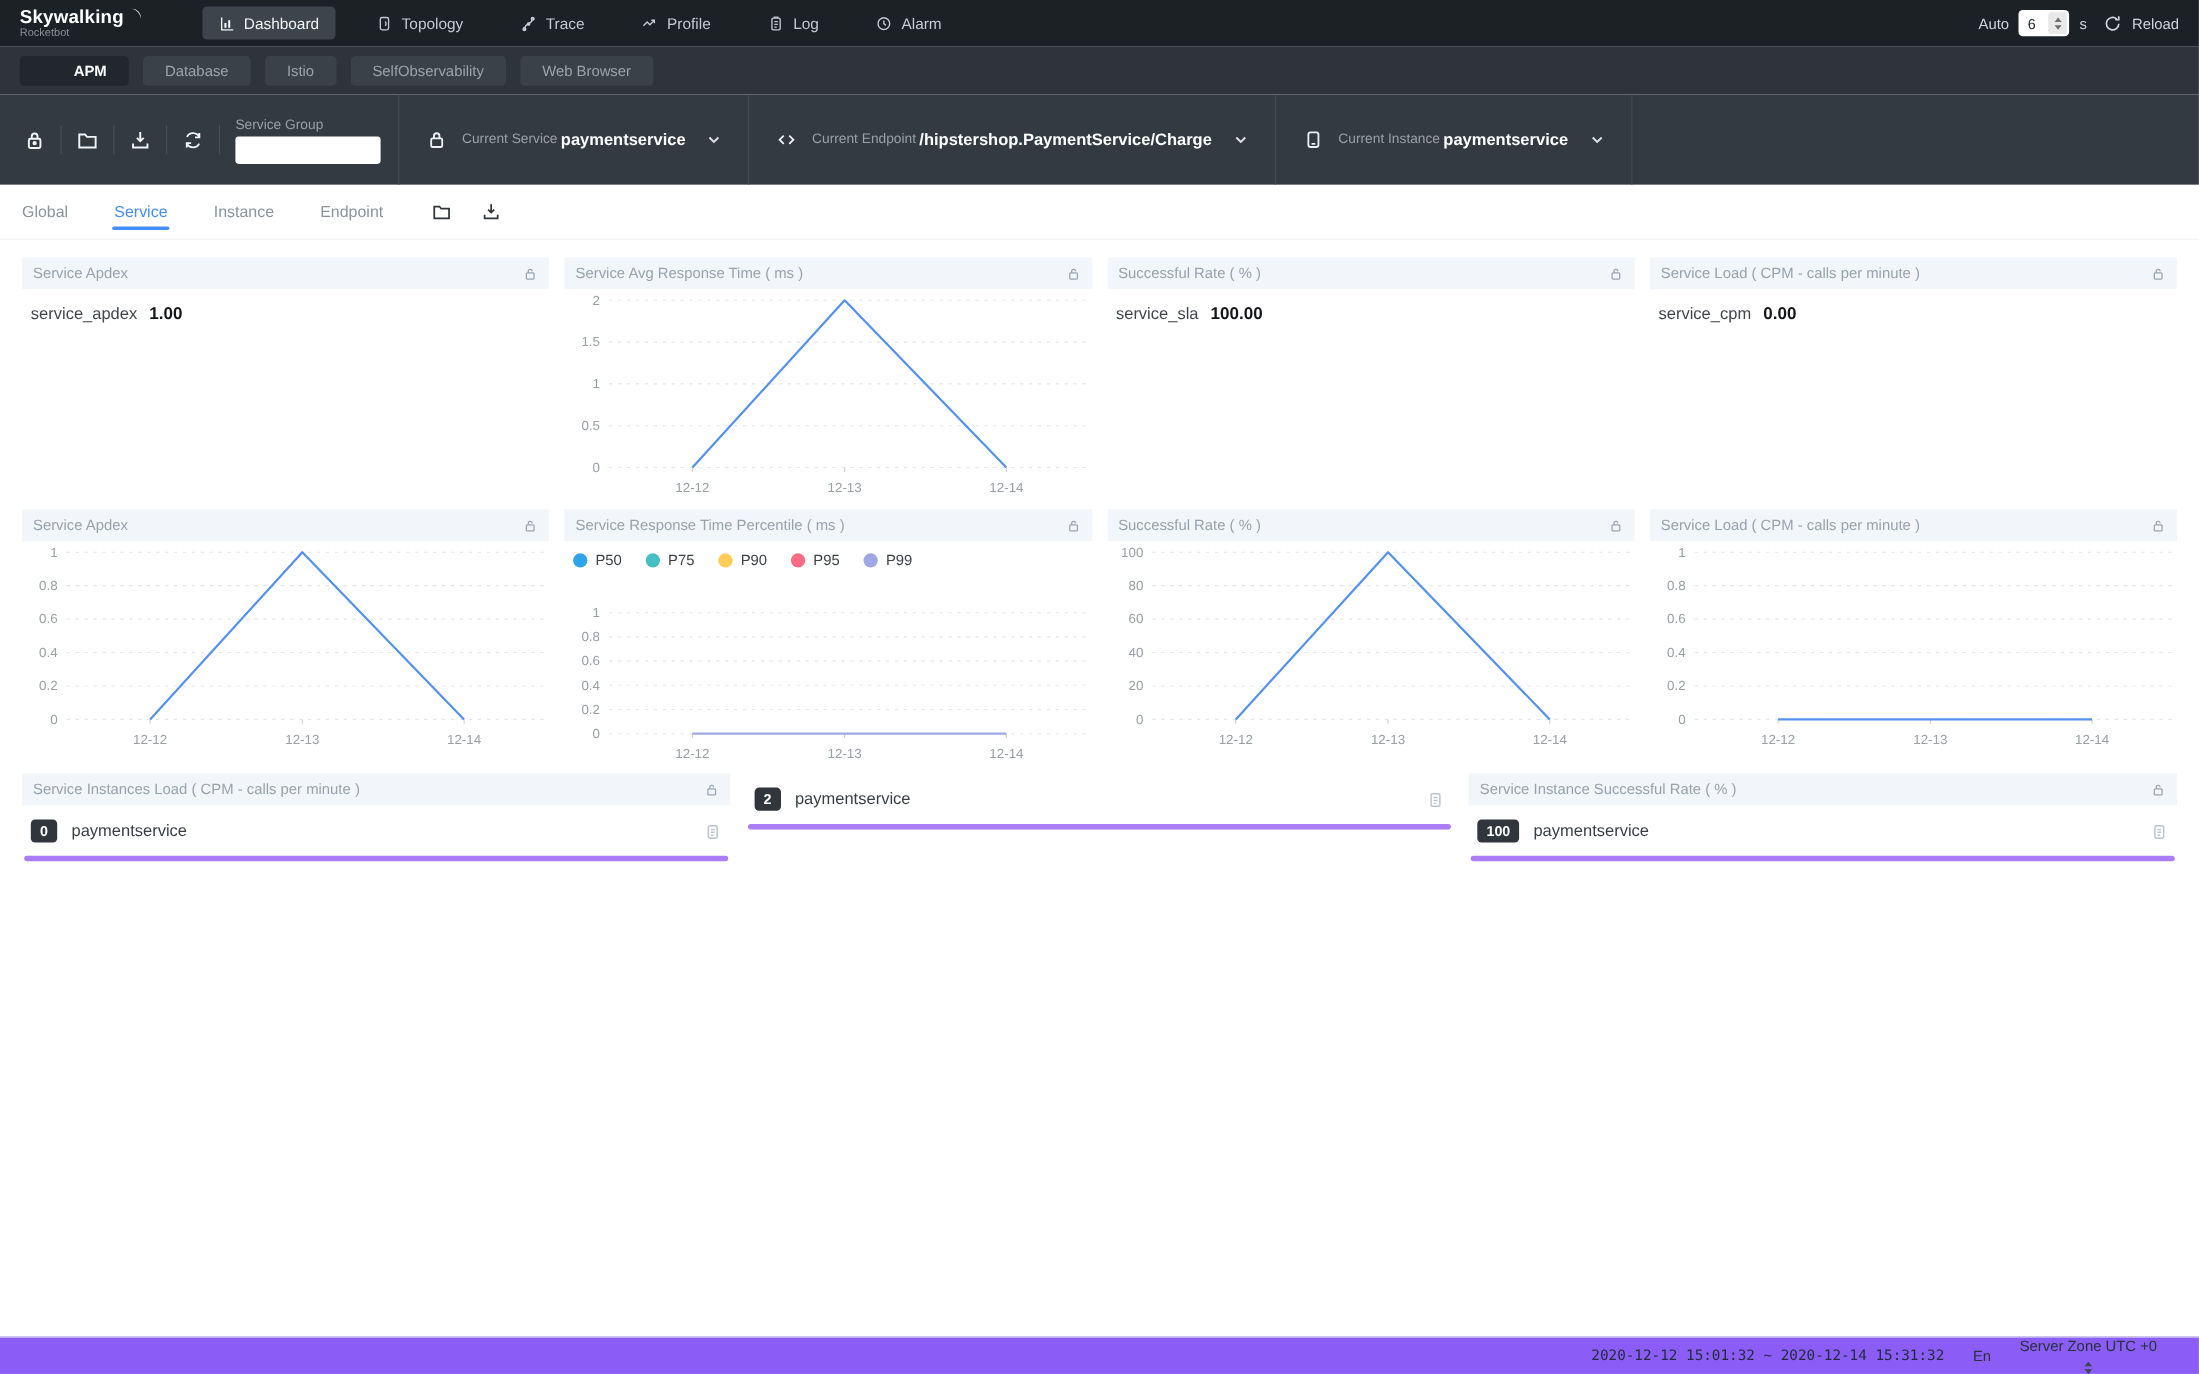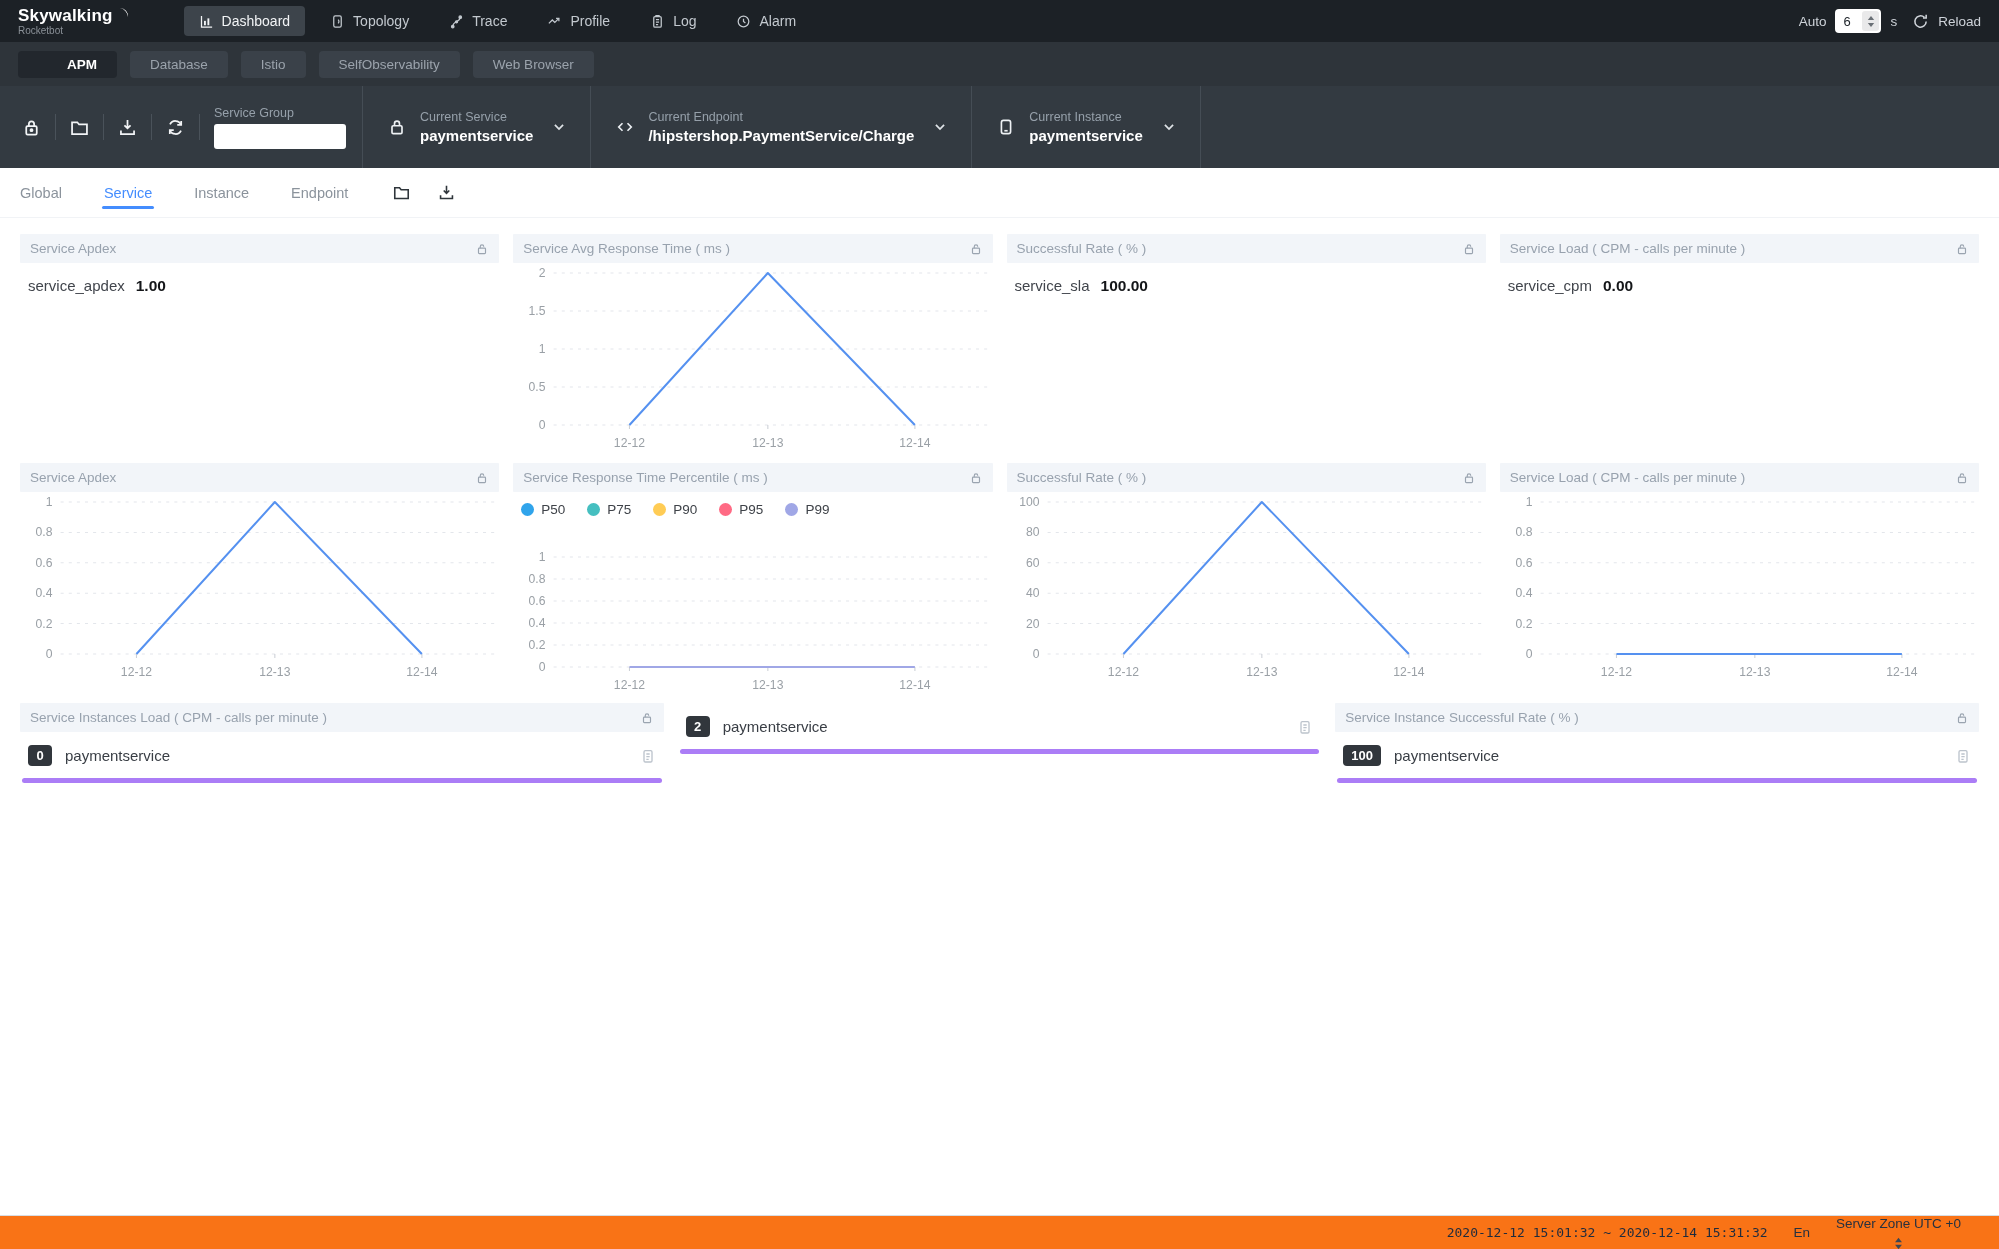--- a/index.html
+++ b/index.html
@@ -15,21 +15,21 @@
 
   
   .navbar {
     height: 42px; background: #1c2126; display: flex; align-items: center;
     padding: 0 18px; color: #c9ced4;
   }
   .brand { display: flex; align-items: flex-start; gap: 3px; margin-right: 52px; }
   .brand-text { line-height: 1; }
   .brand-title { color: #ffffff; font-size: 17px; font-weight: 700; letter-spacing: .2px; }
   .brand-sub { color: #8a9097; font-size: 10px; margin-top: 2px; }
-  .nav-items { display: flex; align-items: center; gap: 10px; }
+  .nav-items { display: flex; align-items: center; gap: 22px; }
   .nav-item {
     display: flex; align-items: center; gap: 8px; font-size: 14px;
     padding: 7px 15px; border-radius: 4px; cursor: pointer; color: #c3c9cf;
   }
   .nav-item.active { background: #3d444b; color: #f2f4f6; }
   .nav-item svg { width: 15px; height: 15px; }
   .nav-right { margin-left: auto; display: flex; align-items: center; gap: 9px; font-size: 13.5px; color: #ced3d9; }
   .auto-box {
     width: 46px; height: 24px; background: #ffffff; border-radius: 4px;
     display: flex; align-items: center; color: #20262c; font-size: 13px;
@@ -64,21 +64,21 @@
   .tall-divider { width: 1px; background: #454d55; align-self: stretch; }
   .service-group { display: flex; flex-direction: column; justify-content: center; gap: 4px; padding: 0 16px 0 14px; }
   .service-group .sg-label { color: #96a0aa; font-size: 12.5px; }
   .sg-input {
     width: 132px; height: 25px; background: #ffffff; border: none; border-radius: 3px;
     font-size: 13px; padding: 0 6px; color: #222; outline: none;
   }
   .selector { display: flex; align-items: center; gap: 13px; padding: 0 24px; cursor: pointer; }
   .selector .sel-icon { color: #eef1f4; }
   .selector .sel-icon svg { width: 20px; height: 20px; }
-  .sel-texts { display: flex; flex-direction: column; gap: 3px; }
+  .sel-texts { display: flex; flex-direction: row; gap: 3px; }
   .sel-label { color: #96a0aa; font-size: 12.5px; }
   .sel-value { color: #ffffff; font-size: 15px; font-weight: 600; }
   .sel-chevron { color: #dfe3e7; margin-left: 6px; }
   .sel-chevron svg { width: 14px; height: 14px; }
 
   
   .page-tabs {
     height: 50px; background: #ffffff; display: flex; align-items: center;
     padding: 0 18px; gap: 38px; border-bottom: 1px solid #f1f3f6;
   }
@@ -115,21 +115,21 @@
     background: #31363c; color: #ffffff; font-size: 13px; font-weight: 700;
     padding: 3px 8px; border-radius: 4px; min-width: 24px; text-align: center;
   }
   .instance-name { color: #393e45; font-size: 15px; }
   .instance-copy { margin-left: auto; color: #bcc3cc; cursor: pointer; }
   .instance-copy svg { width: 16px; height: 16px; }
   .instance-bar { height: 5px; border-radius: 3px; margin: 12px 2px 0; }
 
   
   .footer {
-    position: absolute; left: 0; right: 0; bottom: 0; height: 34px; background: #f97316;
+    position: absolute; left: 0; right: 0; bottom: 0; height: 34px; background: #8b5cf6;
     border-top: 1px solid #d8dde3; display: flex; align-items: center;
     justify-content: flex-end; gap: 26px; padding-right: 38px;
   }
   .footer .time-range { font-family: "DejaVu Sans Mono", monospace; font-size: 13px; color: #1f2b3d; }
   .footer .lang { font-size: 13.5px; color: #27313f; cursor: pointer; }
   .footer .zone { font-size: 13.5px; color: #27313f; display: flex; align-items: center; gap: 6px; flex-direction: column; }
   .footer .zone-stepper { display: flex; flex-direction: column; gap: 1px; cursor: pointer; }
   .footer .zone-stepper svg { width: 9px; height: 6px; }
 </style>
 </head>

